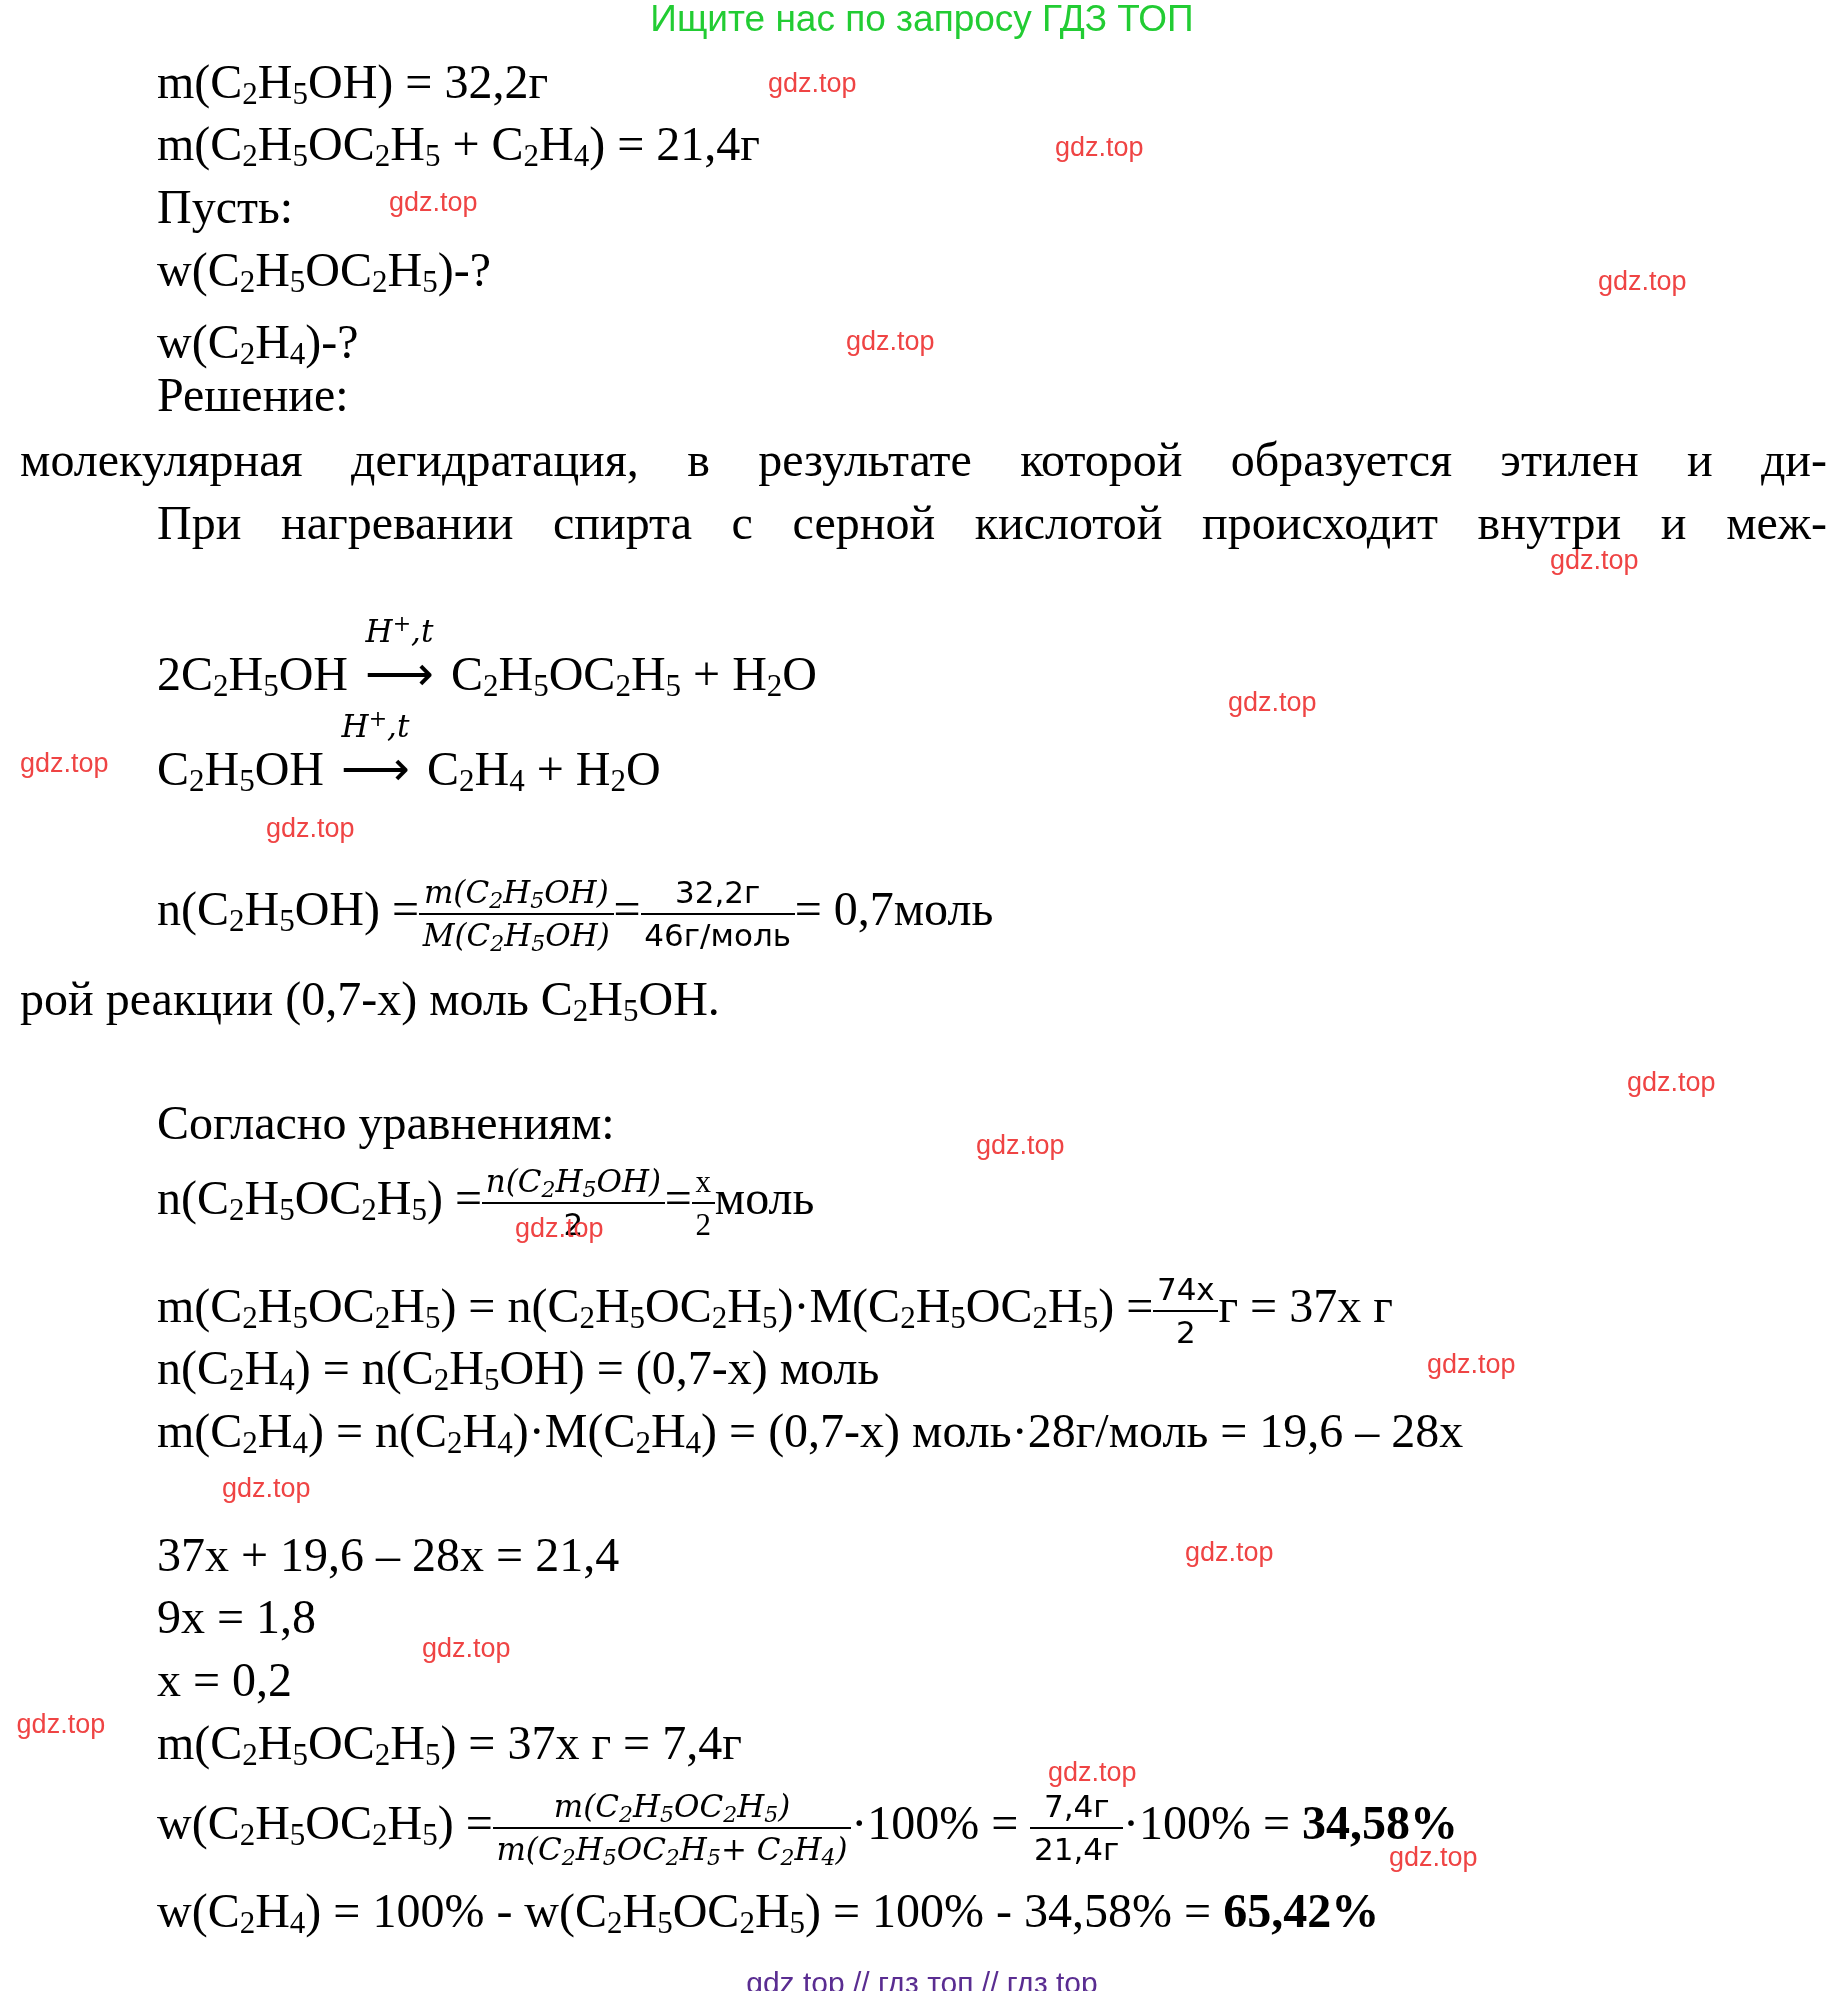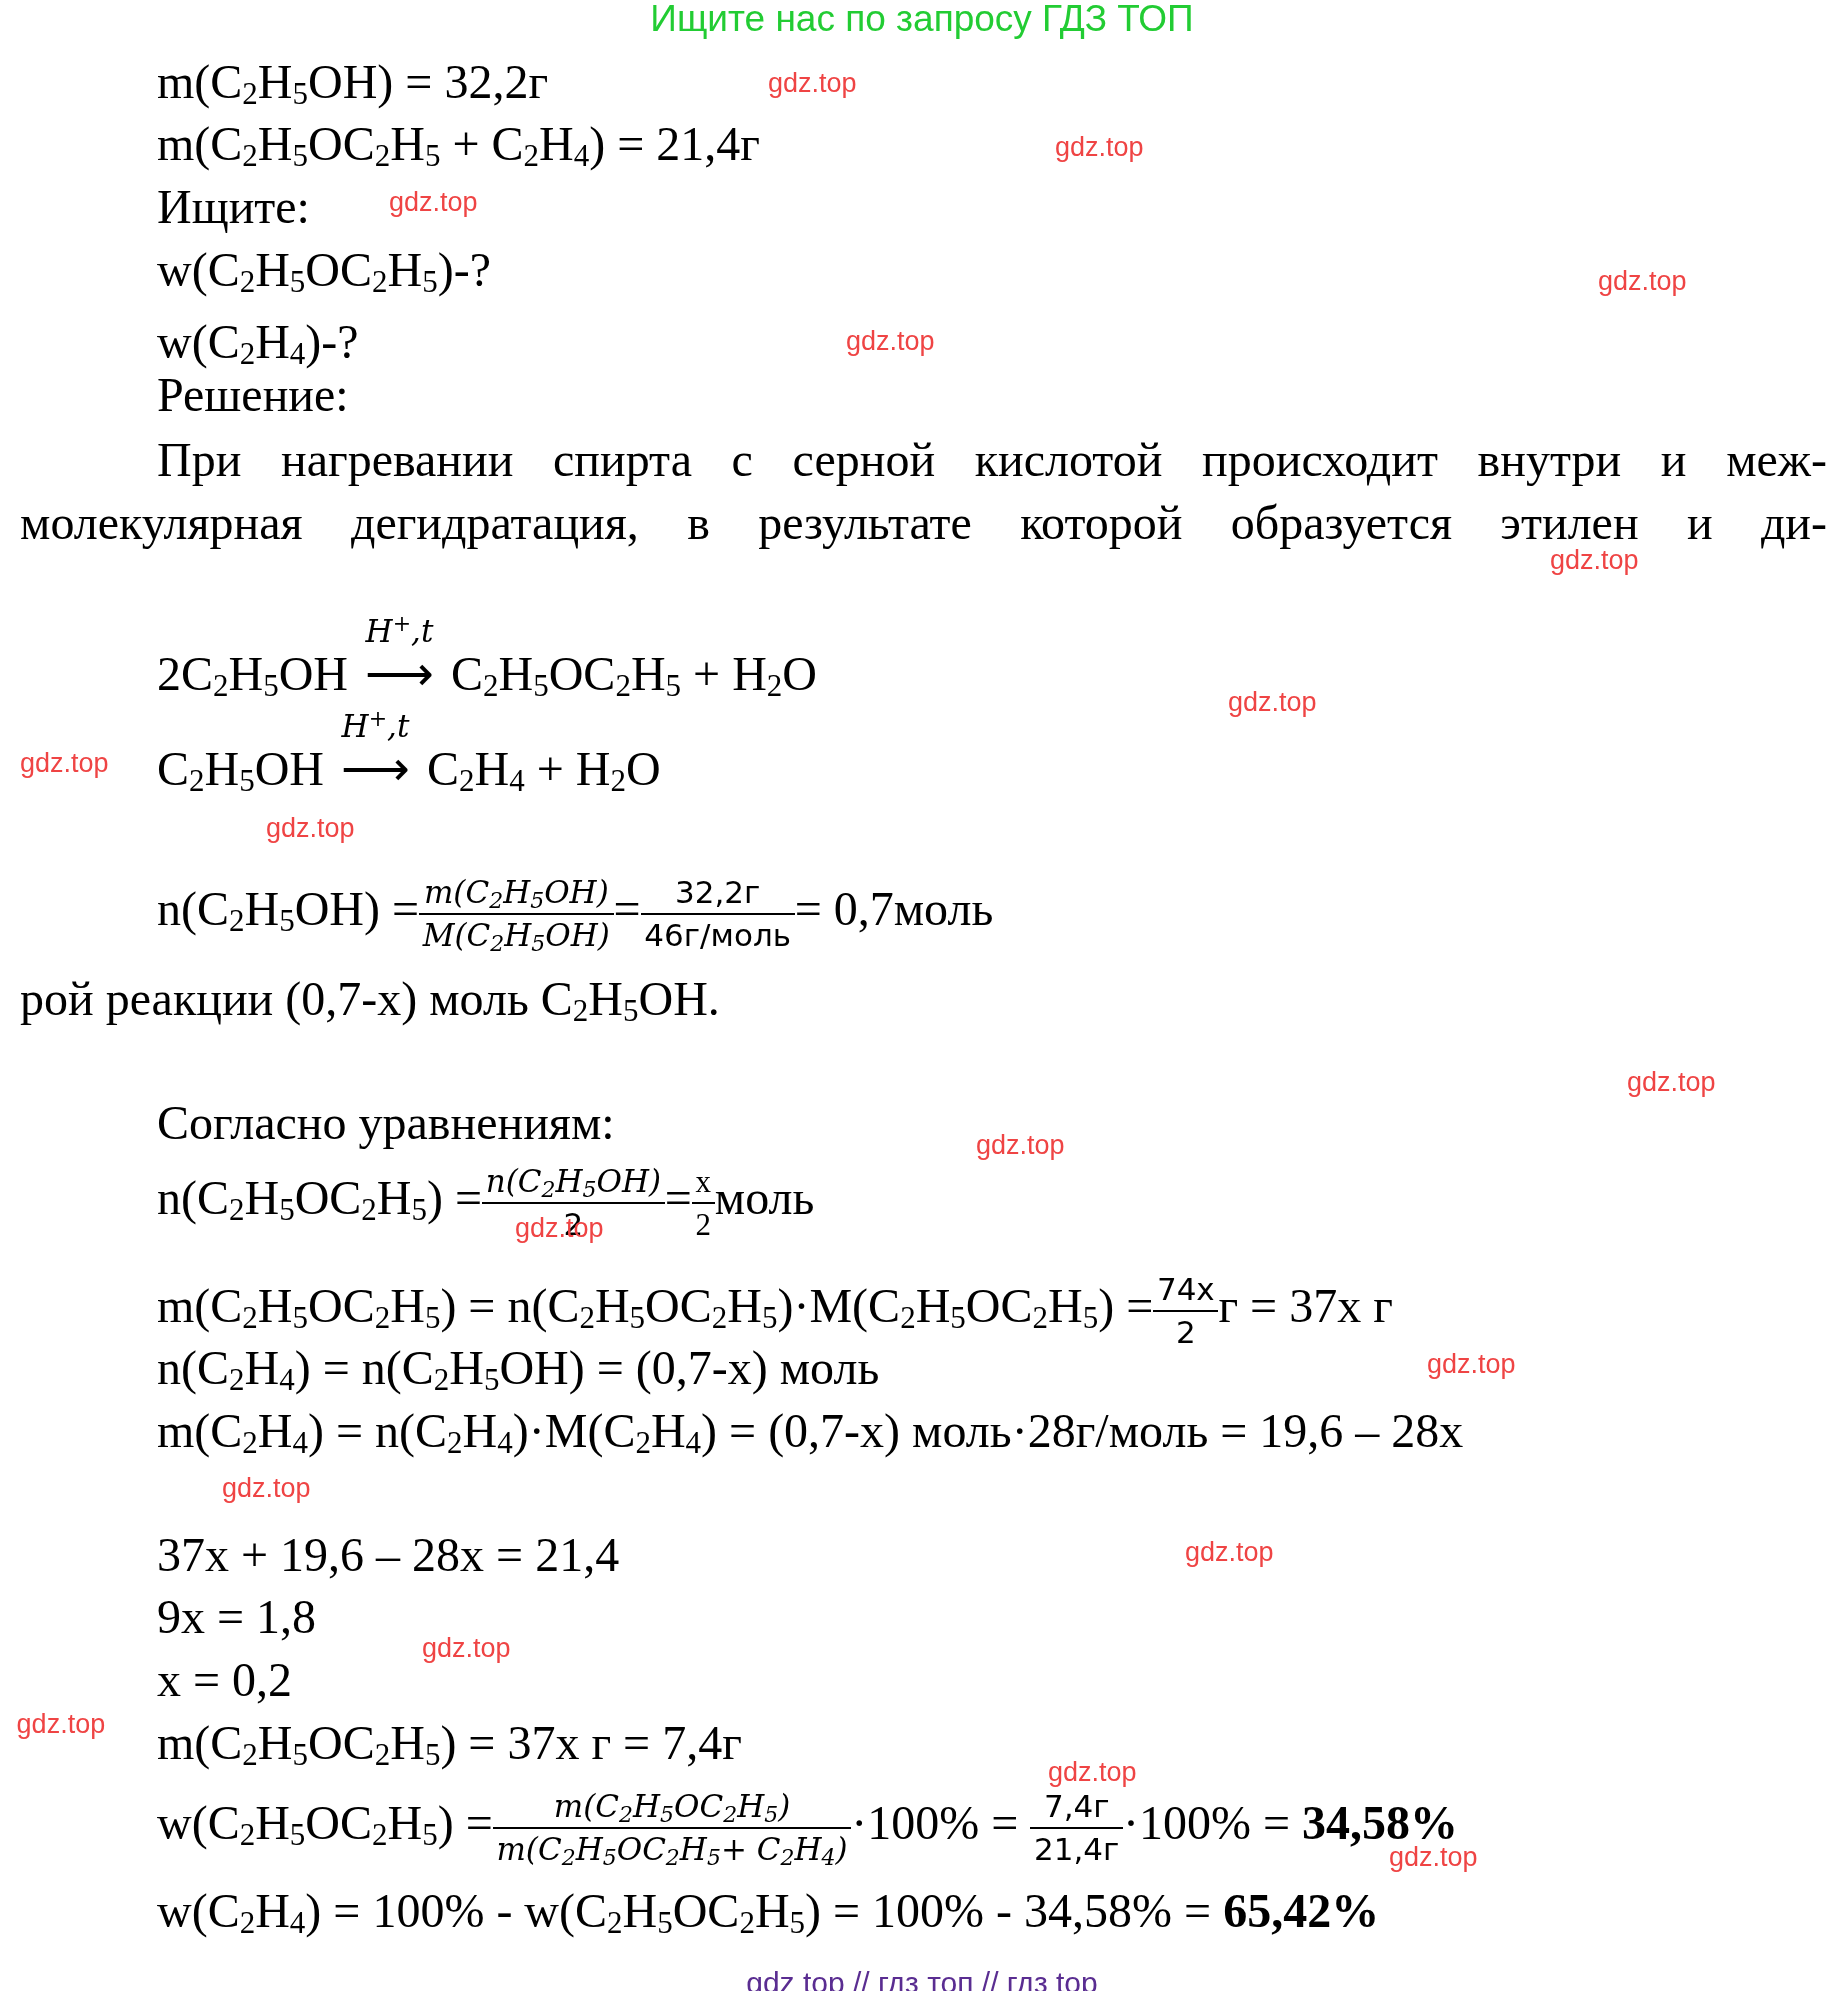--- a/index.html
+++ b/index.html
@@ -22,28 +22,28 @@
   .arrow .cond sup { font-size:22px; }
   .b { font-weight:bold; }
 </style>
 </head>
 <body>
 
 <div class="hdr">Ищите нас по запросу ГДЗ ТОП</div>
 
 <div class="ln" style="left:157px;top:54px;">m(C<sub>2</sub>H<sub>5</sub>OH) = 32,2г</div>
 <div class="ln" style="left:157px;top:116px;">m(C<sub>2</sub>H<sub>5</sub>OC<sub>2</sub>H<sub>5</sub> + C<sub>2</sub>H<sub>4</sub>) = <span>21,4г</span></div>
-<div class="ln" style="left:157px;top:179px;">Ищите:</div>
+<div class="ln" style="left:157px;top:179px;">Пусть:</div>
 <div class="ln" style="left:157px;top:242px;">w(C<sub>2</sub>H<sub>5</sub>OC<sub>2</sub>H<sub>5</sub>)<span>-?</span></div>
 <div class="ln" style="left:157px;top:314px;">w(C<sub>2</sub>H<sub>4</sub>)<span>-?</span></div>
 <div class="ln" style="left:157px;top:367px;">Решение:</div>
 
 <div class="para" style="top:428px;">
+  <span class="jl">молекулярная дегидратация, в результате которой образуется этилен и ди-</span>
   <span class="jl" style="padding-left:137px;">При нагревании спирта с серной кислотой происходит внутри и меж-</span>
-  <span class="jl">молекулярная дегидратация, в результате которой образуется этилен и ди-</span>
 </div>
 
 <div class="ln" style="left:157px;top:646px;">2C<sub>2</sub>H<sub>5</sub>OH<span class="arrow"><span class="cond"><span>H</span><sup>+</sup><span>,t</span></span>⟶</span>C<sub>2</sub>H<sub>5</sub>OC<sub>2</sub>H<sub>5</sub> + H<sub>2</sub>O</div>
 <div class="ln" style="left:157px;top:741px;">C<sub>2</sub>H<sub>5</sub>OH<span class="arrow"><span class="cond"><span>H</span><sup>+</sup><span>,t</span></span>⟶</span>C<sub>2</sub>H<sub>4</sub> + H<sub>2</sub>O</div>
 
 <div class="ln" style="left:157px;top:863px;line-height:92px;">n(C<sub>2</sub>H<sub>5</sub>OH) =<span class="frac"><span class="num">m(C<sub>2</sub>H<sub>5</sub>OH)</span><span class="den">M(C<sub>2</sub>H<sub>5</sub>OH)</span></span>=<span class="frac up"><span class="num">32,2г</span><span class="den">46г/моль</span></span><span>= 0,7моль</span></div>
 
 <div class="para" style="top:967px;">
   <span class="ll"><span>рой реакции (0,7-х) моль C</span><sub style="font-size:31px;vertical-align:-5.5px;">2</sub>H<sub style="font-size:31px;vertical-align:-5.5px;">5</sub><span>OH.</span></span>
 </div>

